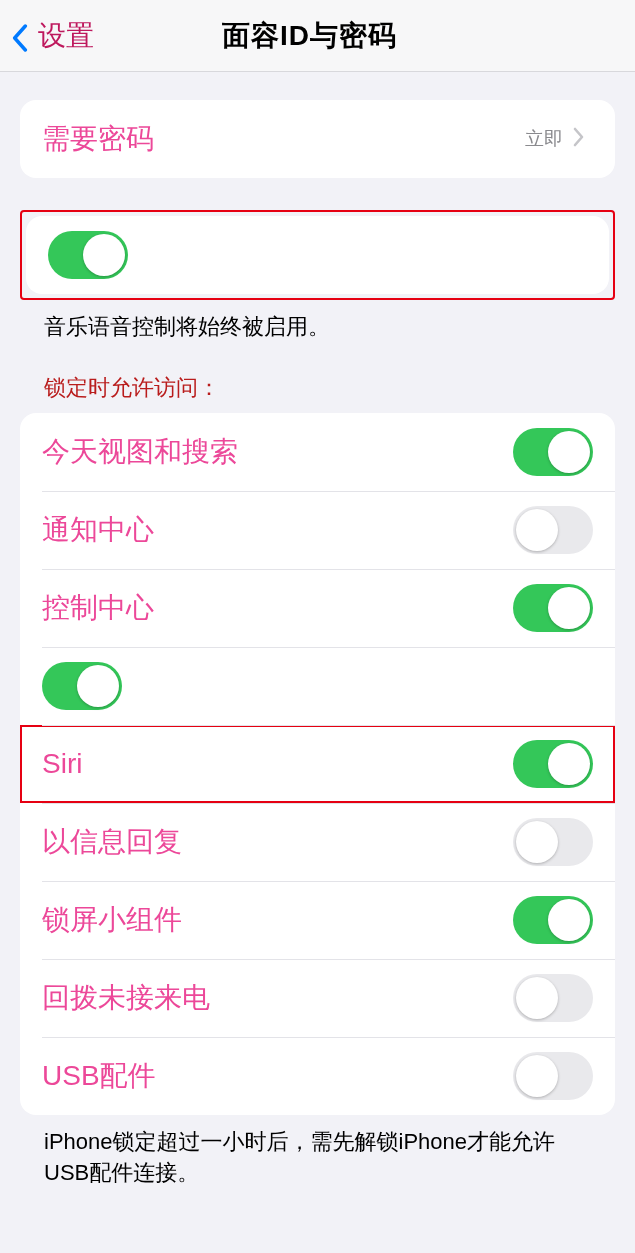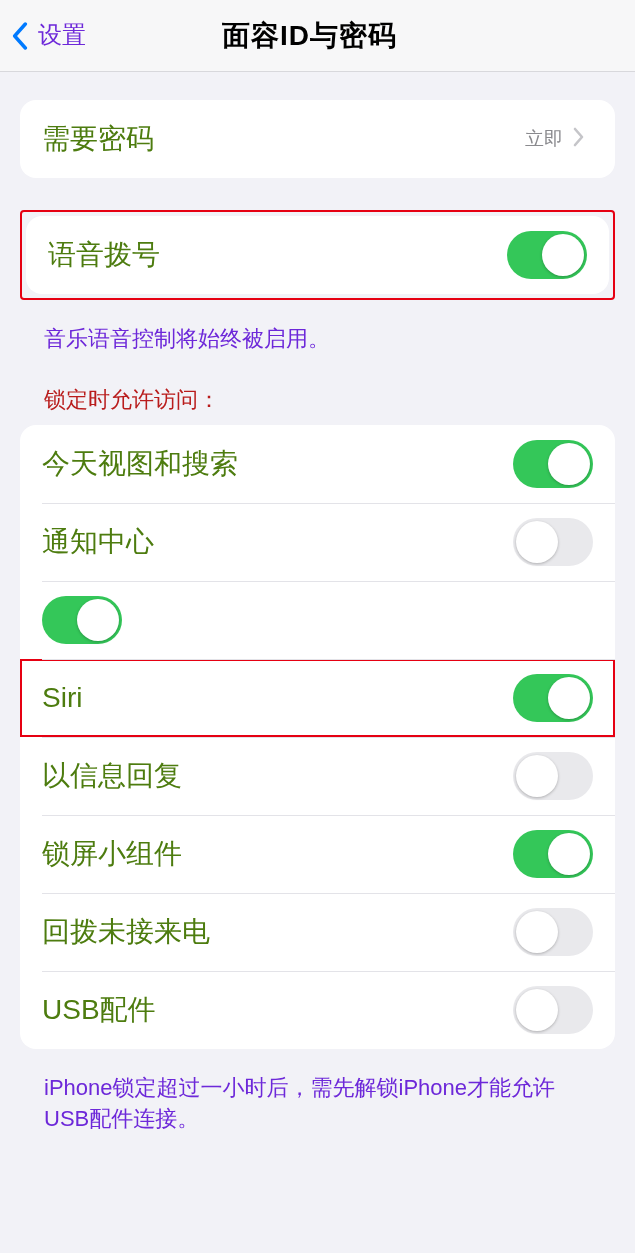--- a/index.html
+++ b/index.html
@@ -12,23 +12,23 @@
   .navbar {
     height: 72px;
     background: #f7f7f8;
     border-bottom: 1px solid #d8d8dc;
     display: flex;
     align-items: center;
     position: relative;
   }
   .back {
     display: flex;
-    align-items: flex-start;
-    color: #6d28d9;
-    font-size: 24px;
+    align-items: flex-end;
+    color: #be185d;
+    font-size: 28px;
     padding-left: 10px;
     cursor: pointer;
   }
   .back-chevron {
     width: 20px;
     height: 34px;
     margin-right: 8px;
     display: flex;
     align-items: center;
     justify-content: center;
@@ -62,21 +62,21 @@
   }
   .row + .row::before {
     content: "";
     position: absolute;
     top: 0;
     left: 22px;
     right: 0;
     height: 1px;
     background: #e3e3e8;
   }
-  .row-label { color: #4d7c0f; }
+  .row-label { color: #ec4899; }
   .row-value {
     color: #8a8a8e;
     font-size: 19px;
     margin-right: 6px;
     display: flex;
     align-items: center;
   }
   .chevron-right {
     width: 14px;
     height: 24px;
@@ -98,23 +98,23 @@
     width: 42px;
     height: 42px;
     border-radius: 50%;
     background: #fff;
     box-shadow: 0 1px 3px rgba(0,0,0,0.25);
   }
   .toggle.on .knob { right: 3px; }
   .toggle.off .knob { left: 3px; }
 
   .footer-text {
-    color: #6d28d9;
+    color: #000000;
     font-size: 22px;
-    padding: 24px 24px 0 24px;
+    padding: 12px 24px 0 24px;
     line-height: 1.4;
   }
   .header-text {
     color: #b91c1c;
     font-size: 22px;
     padding: 30px 24px 10px 24px;
   }
   .group.after-header { margin-top: 0; }
 
   .highlight-box {
@@ -157,21 +157,20 @@
               <polyline points="2,2 9,10 2,18" fill="none" stroke="#c5c5c9" stroke-width="2.6" stroke-linecap="round" stroke-linejoin="round"></polyline>
             </svg>
         </span>
       </span>
     </div>
   </div>
 
   <div class="highlight-box">
     <div class="group">
       <div class="row">
-        <span class="row-label">语音拨号</span>
         <div class="toggle on">
             <div class="knob"></div>
           </div>
       </div>
     </div>
   </div>
   <div class="footer-text">音乐语音控制将始终被启用。</div>
 
   <div class="header-text">锁定时允许访问：</div>
   <div class="group after-header" id="lock-access-group">
@@ -182,20 +181,26 @@
           <div class="knob"></div>
         </div>
       </div>
       <div class="row">
         <span class="row-label">通知中心</span>
         <div class="toggle off">
           <div class="knob"></div>
         </div>
       </div>
       <div class="row">
+        <span class="row-label">控制中心</span>
+        <div class="toggle on">
+          <div class="knob"></div>
+        </div>
+      </div>
+      <div class="row">
         <div class="toggle on">
           <div class="knob"></div>
         </div>
       </div>
       <div class="row highlight-row">
         <span class="row-label">Siri</span>
         <div class="toggle on">
           <div class="knob"></div>
         </div>
       </div>

